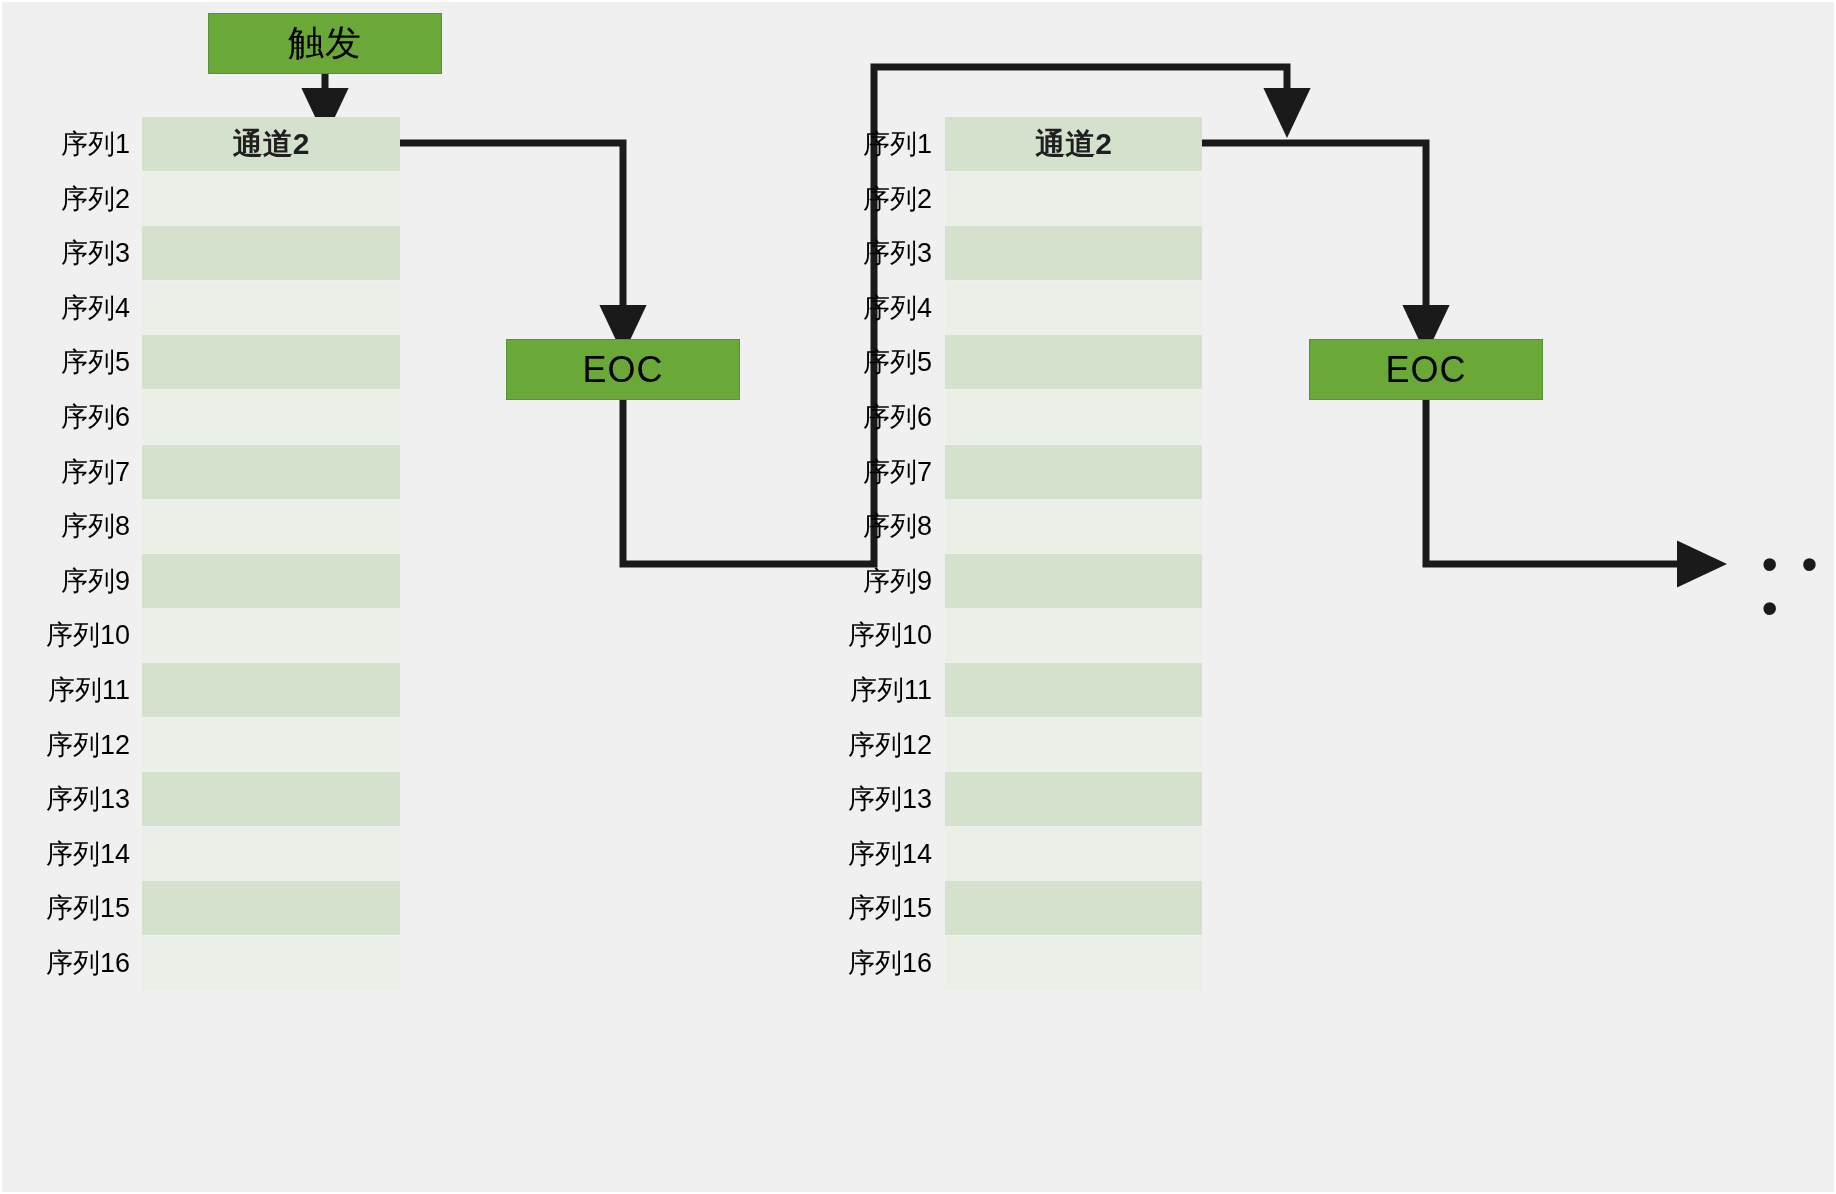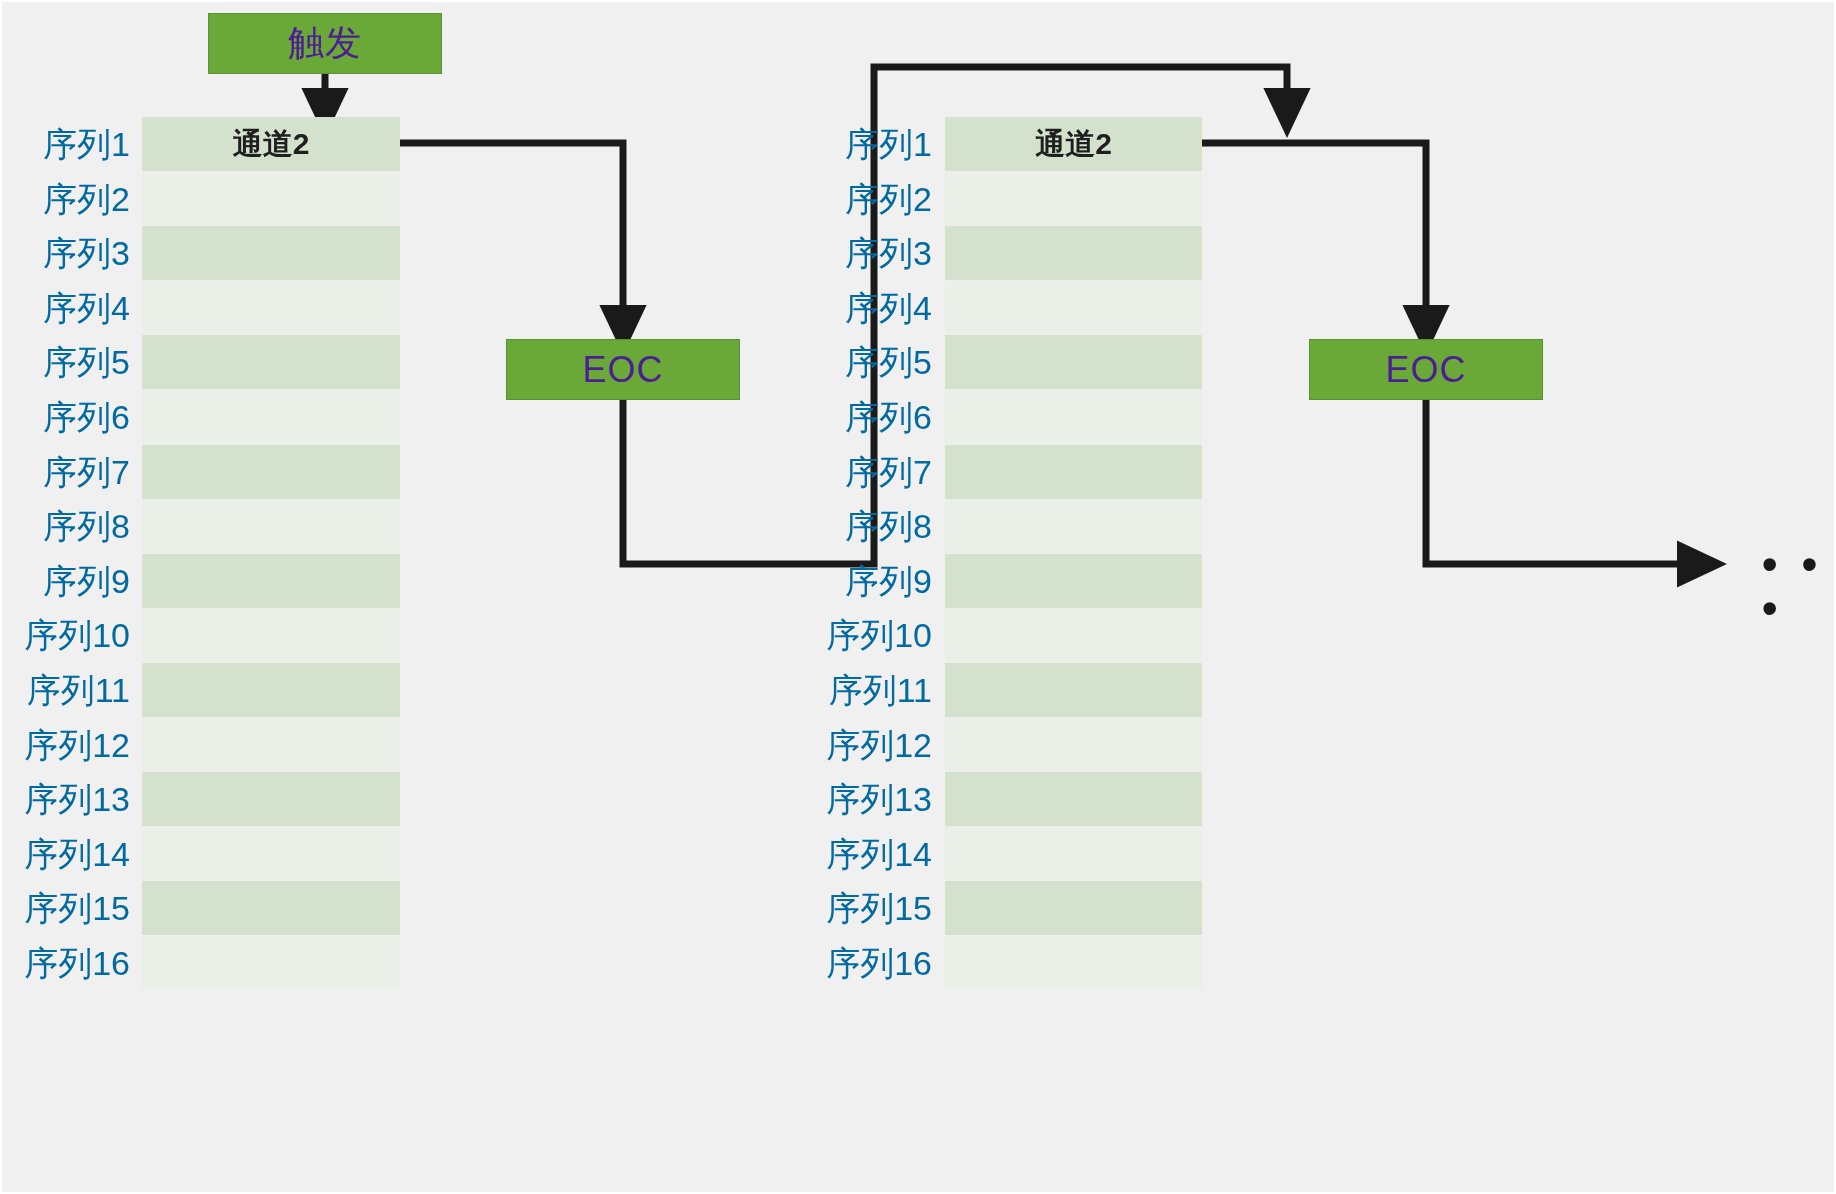--- a/index.html
+++ b/index.html
@@ -12,22 +12,22 @@
   #canvas{
     position:absolute;left:0;top:0;width:1836px;height:1194px;
     background:#eff0ef;
     border:2px solid #ffffff;
     box-sizing:border-box;
   }
   .group{position:absolute;}
   .rowlabel{
     position:absolute;
     text-align:right;
-    color:#0369a1;
-    font-size:34px;
+    color:#000000;
+    font-size:27px;
     line-height:54px;
     white-space:nowrap;
   }
   .cell{
     position:absolute;
     height:54px;
     box-sizing:border-box;
   }
   .cell.shade-a{background:#d4e1cc;}
   .cell.shade-b{background:#eaf0e7;}
@@ -35,21 +35,21 @@
     background:#d4e1cc;
     display:flex;align-items:center;justify-content:center;
     font-weight:bold;font-size:30px;color:#1f1f1f;
   }
   .greenbox{
     position:absolute;
     background:#6aa838;
     border:1px solid #57913a;
     box-sizing:border-box;
     display:flex;align-items:center;justify-content:center;
-    color:#4c1d95;
+    color:#000000;
     letter-spacing:1px;
   }
   .greenbox.trigger{font-size:36px;}
   .greenbox.eoc{font-size:36px;}
   .dots{
     position:absolute;
     font-size:44px;
     font-weight:bold;
     color:#1a1a1a;
     letter-spacing:6px;

